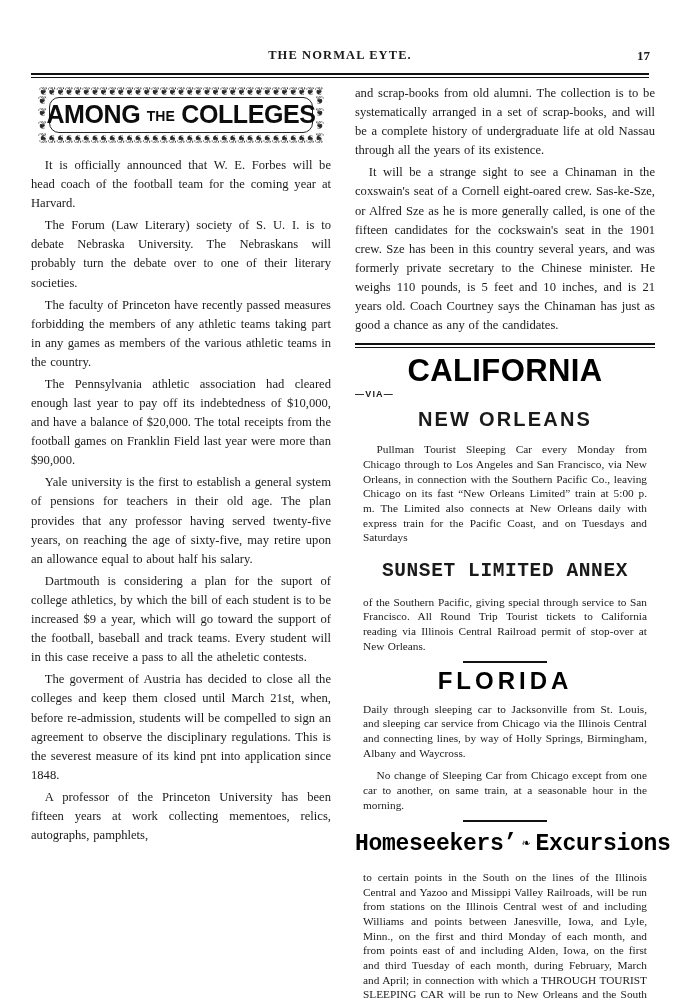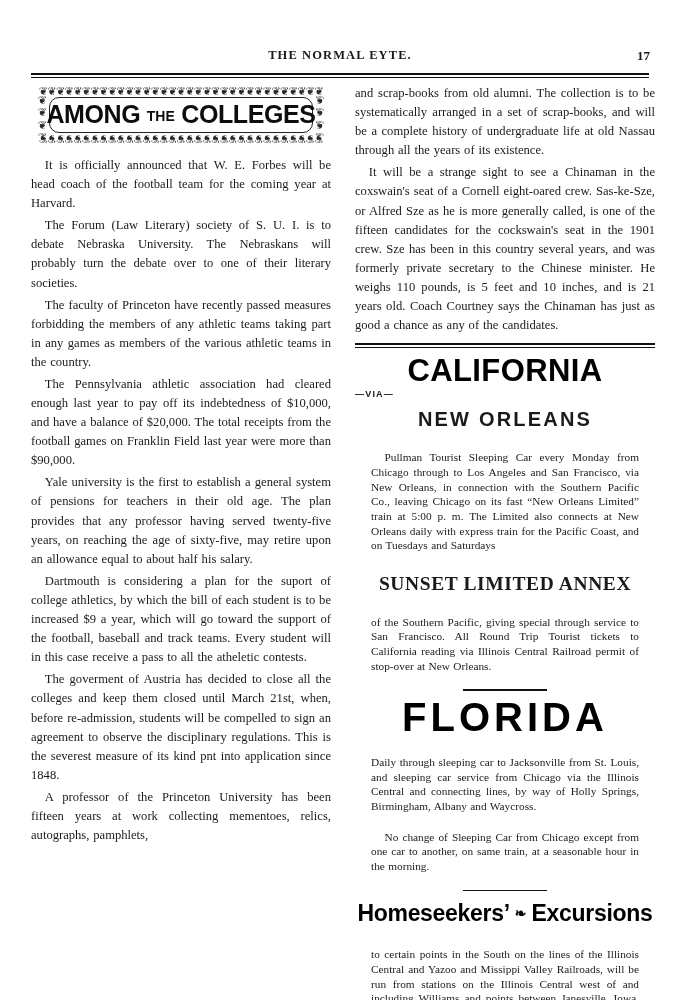--- a/index.html
+++ b/index.html
@@ -158,64 +158,64 @@
     text-align: center;
     font-family: "Liberation Sans", "DejaVu Sans", sans-serif;
     font-weight: bold;
     font-size: 31px;
     letter-spacing: 0.4px;
     line-height: 1.08;
     margin: 3px 0 1px 0;
     color: #000;
   }
   .ad-h1.spaced {
-    font-size: 40px;
+    font-size: 24px;
     letter-spacing: 4px;
   }
   .ad-via {
     text-align: left;
     font-family: "Liberation Sans", "DejaVu Sans", sans-serif;
     font-weight: bold;
     font-size: 9px;
     letter-spacing: 1.2px;
     margin: 1px 0 2px 0;
   }
   .ad-h2 {
     text-align: center;
     font-family: Liberation Sans, sans-serif;
     font-weight: bold;
     font-size: 20px;
     letter-spacing: 2.2px;
     margin: 0 0 3px 0;
   }
   .ad-h2.serifbold {
-    font-family: Liberation Serif, serif;
+    font-family: Liberation Mono, monospace;
     font-size: 19.5px;
     letter-spacing: 0.6px;
     margin: 12px 0 2px 0;
   }
   .ad-p {
-    margin: 16px;
+    margin: 8px;
     font-size: 11.3px;
     line-height: 1.30;
     text-align: justify;
     word-spacing: 0.05em;
   }
   .ad-p.indent { text-indent: 1.2em; }
 
   .ad-shortrule {
     width: 84px;
     height: 1.6px;
     background: #111;
     margin: 7px auto 5px auto;
   }
 
   .ad-home {
     text-align: center;
-    font-family: Liberation Sans, sans-serif;
+    font-family: Liberation Mono, monospace;
     font-weight: bold;
     font-size: 23px;
     letter-spacing: -0.3px;
     margin: 2px 0 3px 0;
     white-space: nowrap;
     color: #000;
   }
   .ad-home .orn {
     font-size: 14px;
     vertical-align: 3px;

